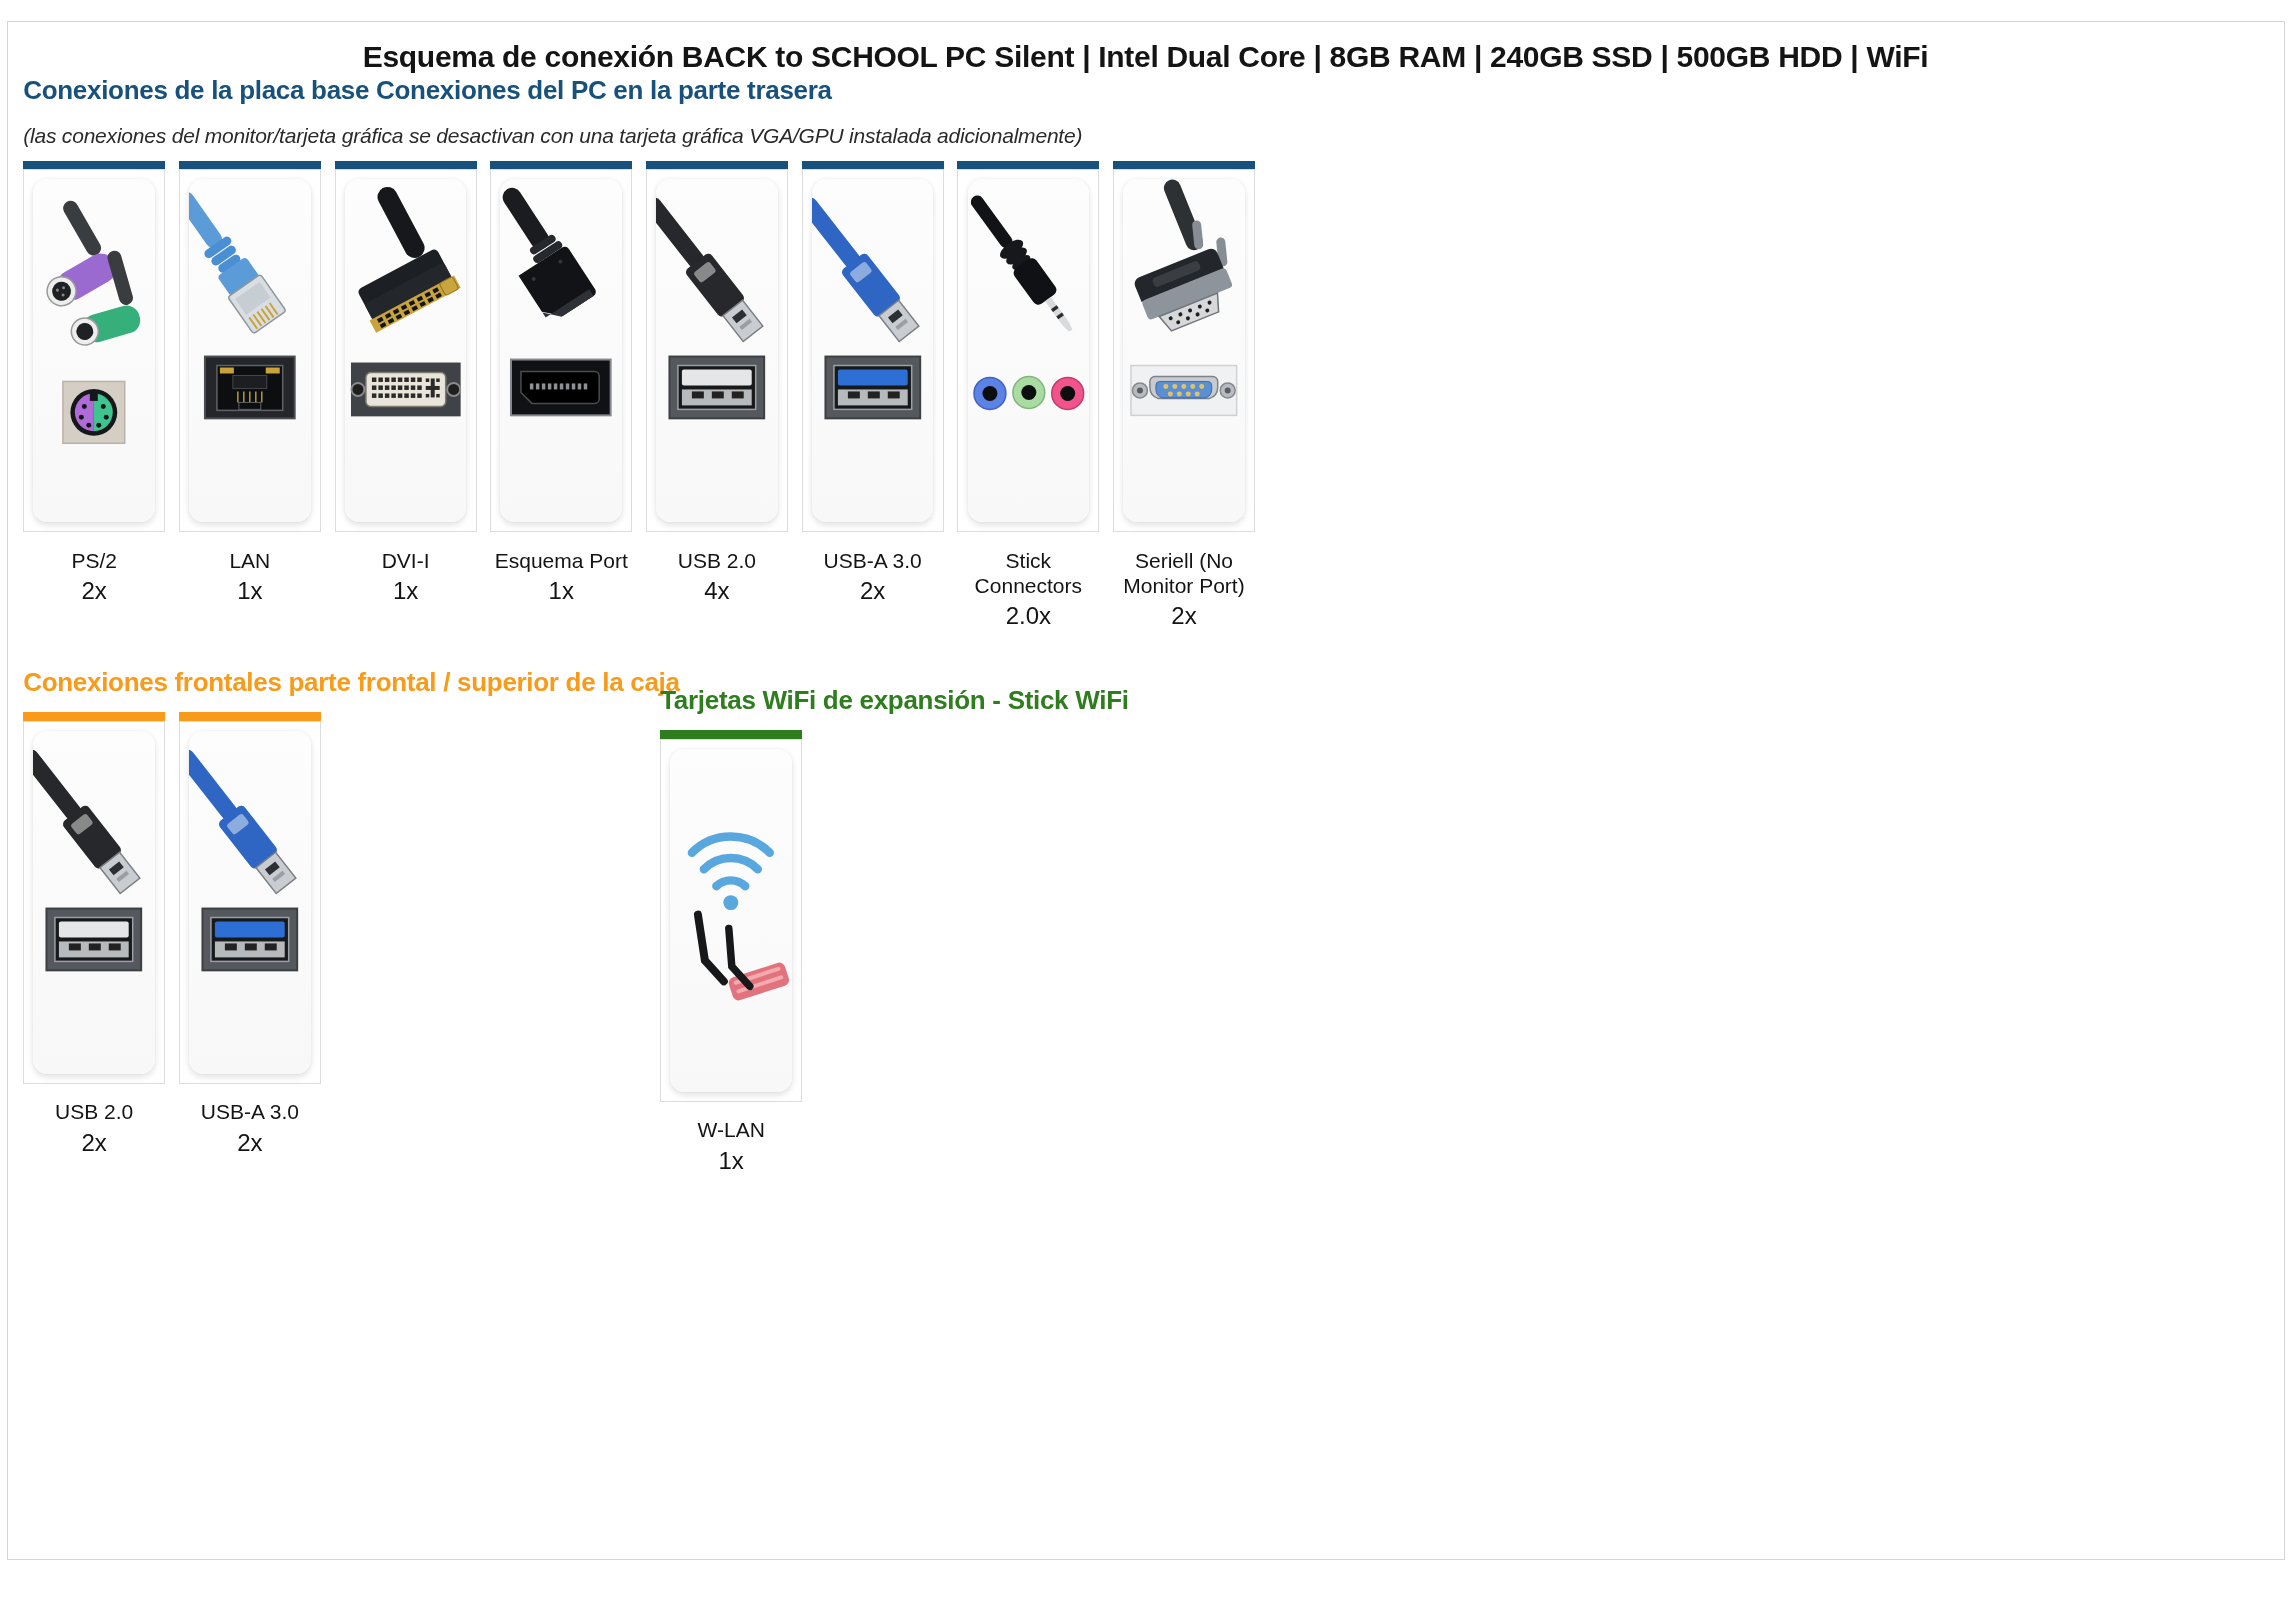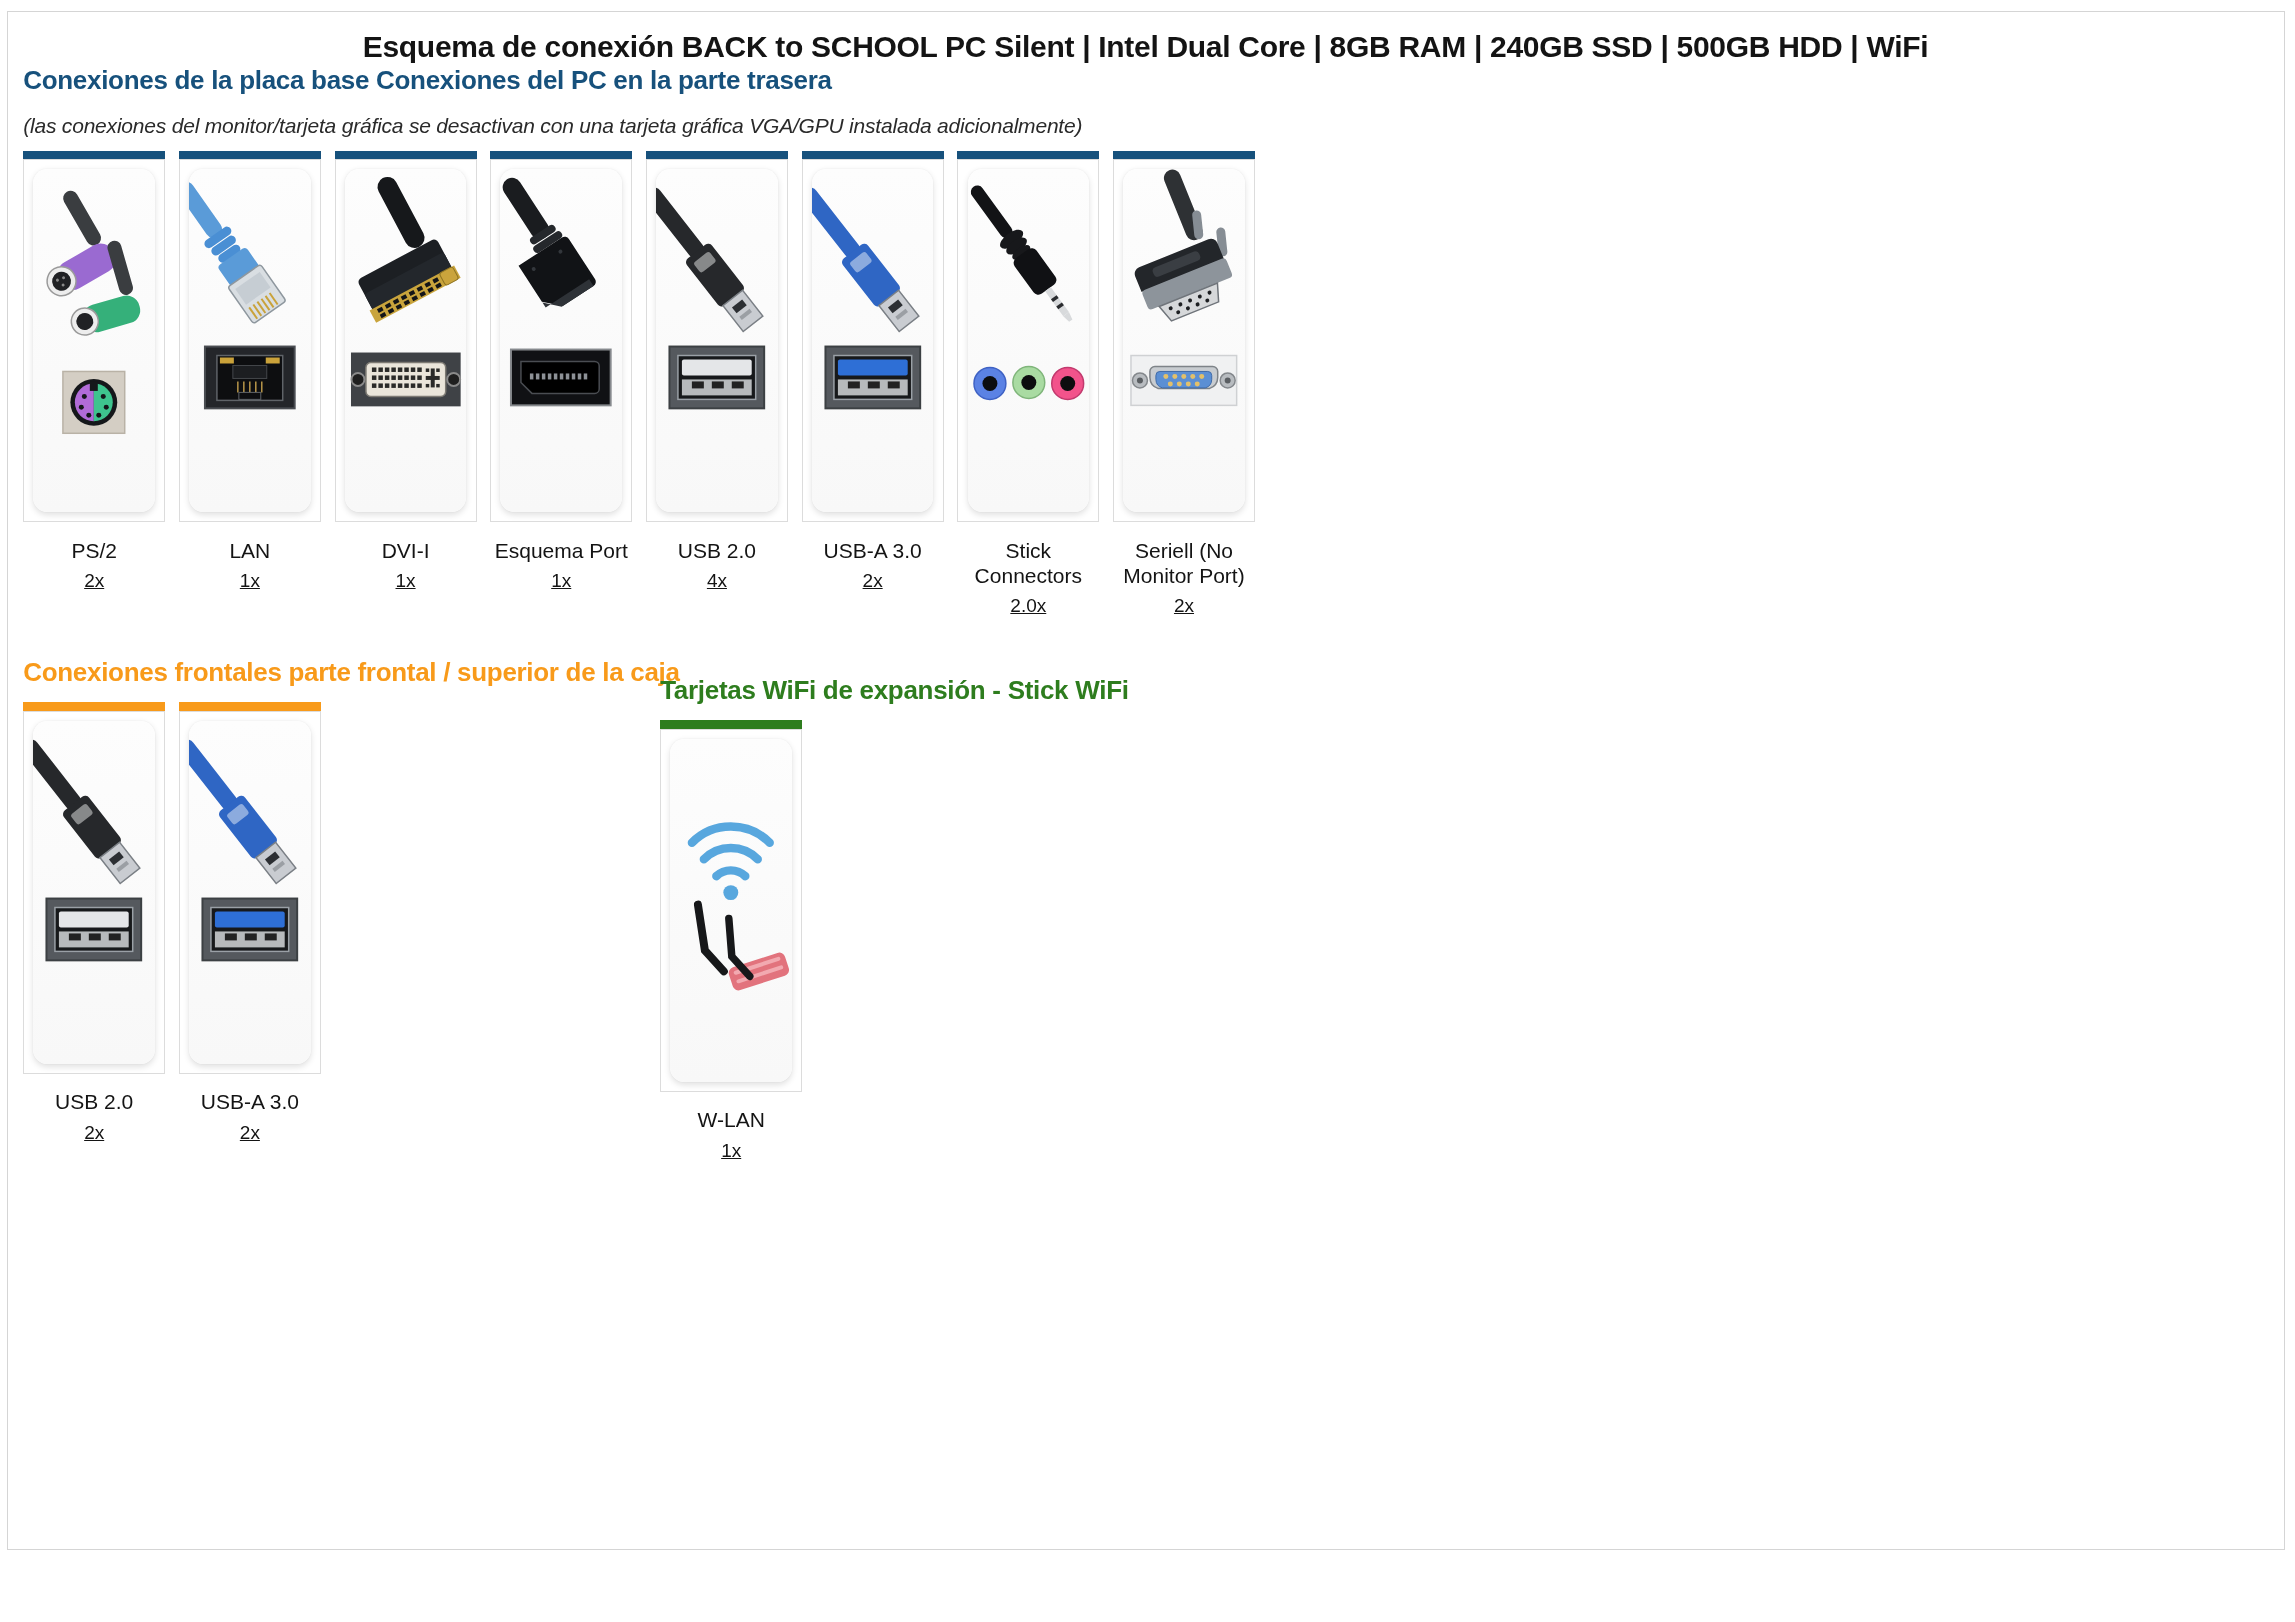--- a/index.html
+++ b/index.html
@@ -2,21 +2,21 @@
 <html style="font-size:10.5px"><head>
 <meta charset="utf-8">
 <style>
   html,body{margin:0;padding:0;background:#ffffff;}
   body{
     width:2295px;height:1622px;position:relative;
     font-family:"Liberation Sans", sans-serif;color:#111;
     overflow:hidden;
   }
   .page-frame{
-    position:absolute;left:6.5px;top:11px;width:2278px;height:1539px;
+    position:absolute;left:6.5px;top:21px;width:2278px;height:1539px;
     border:1.3px solid #d5d5d5;background:#fff;box-sizing:border-box;
   }
   .page-title{
     text-align:center;font-weight:bold;font-size:30px;line-height:35px;
     margin-top:17px;color:#141414;letter-spacing:-0.3px;
   }
   .content{padding:0 15.7px;}
   .section-heading{
     font-weight:bold;font-size:26px;line-height:31px;margin:0;
     letter-spacing:-0.3px;white-space:nowrap;
@@ -37,21 +37,21 @@
     width:100%;height:100%;border-radius:14.4px;
     background:linear-gradient(180deg,#fdfdfd 0%,#f8f8f8 100%);
     box-shadow:0 2.6px 6.5px rgba(0,0,0,0.12), 0 0 2px rgba(0,0,0,0.06);
     overflow:hidden;
   }
   .card-img svg{width:100%;height:100%;display:block;}
   .card-label{
     text-align:center;font-size:21px;line-height:25px;margin-top:15.7px;color:#141414;
   }
   .card-count{
-    text-align:center;font-size:19px;line-height:26px;margin-top:5.2px;color:#141414;text-decoration:underline;
+    text-align:center;font-size:24px;line-height:26px;margin-top:5.2px;color:#141414;
   }
   .row2{display:flex;align-items:flex-start;margin-top:38px;}
   .front-group{width:367px;flex:0 0 auto;}
   .wifi-group{margin-left:270px;flex:0 0 auto;}
   .group-heading-spacer{height:14.4px;}
 </style>
 </head>
 <body>
 
 <div class="page-frame">

